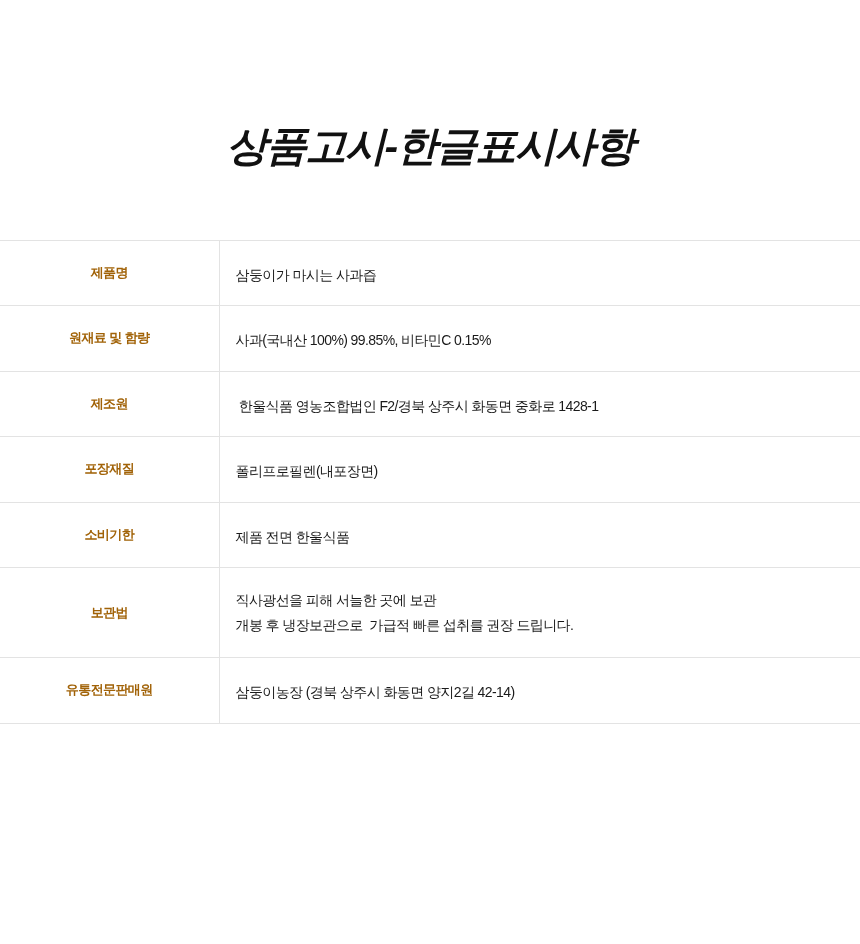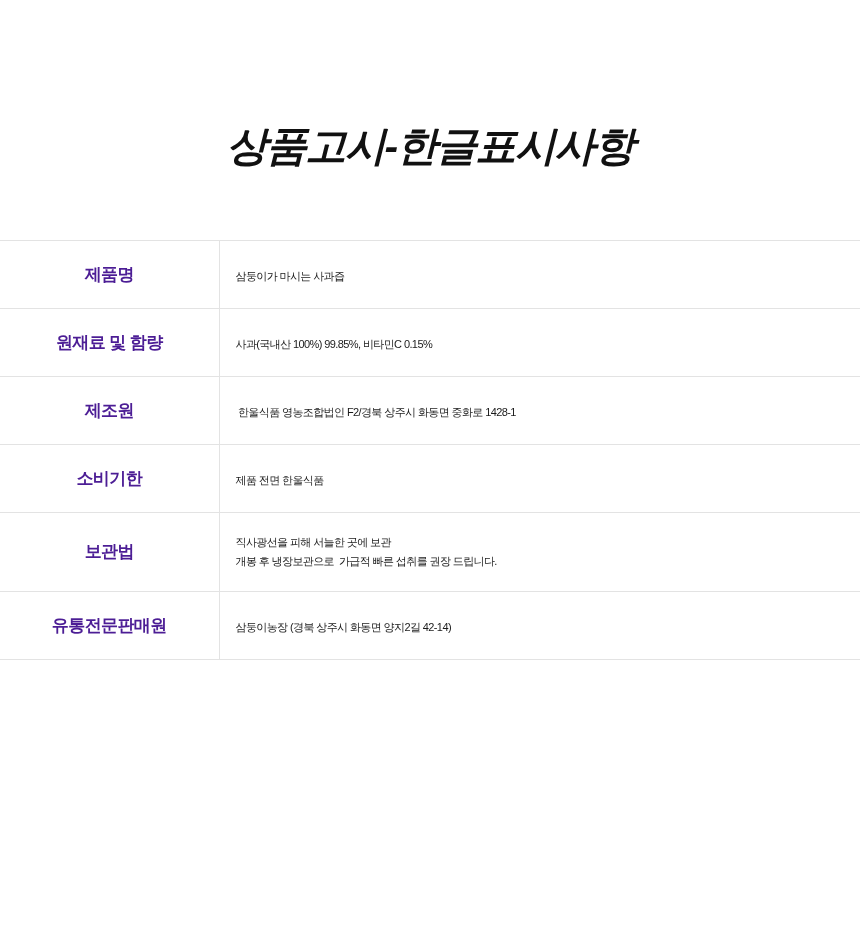--- a/index.html
+++ b/index.html
@@ -44,32 +44,32 @@
   }
 
   .spec-table tr:first-child {
     border-top: 1px solid #e3e3e3;
   }
 
   .spec-table th {
     width: 219px;
     text-align: center;
     vertical-align: middle;
-    font-size: 17px;
+    font-size: 13px;
     font-weight: bold;
     letter-spacing: -0.6px;
-    color: #4c1d95;
+    color: #a16207;
     padding: 22px 8px;
     border-right: 1px solid #e3e3e3;
   }
 
   .spec-table td {
     text-align: left;
     vertical-align: middle;
-    font-size: 11px;
+    font-size: 14px;
     font-weight: normal;
     letter-spacing: -0.6px;
     color: #1a1a1a;
     padding: 22px 16px 18px 16px;
     line-height: 1.75;
   }
 
   .cell-line { display: block; white-space: pre-wrap; }
 
   .row-tall td { padding-top: 20px; padding-bottom: 20px; margin-left: 38px; }
@@ -100,20 +100,26 @@
         </td>
       </tr>
 
       <tr>
         <th>제조원</th>
         <td>
           <span class="cell-line"> 한울식품 영농조합법인 F2/경북 상주시 화동면 중화로 1428-1</span>
         </td>
       </tr>
 
+      <tr>
+        <th>포장재질</th>
+        <td>
+          <span class="cell-line">폴리프로필렌(내포장면)</span>
+        </td>
+      </tr>
 
       <tr>
         <th>소비기한</th>
         <td>
           <span class="cell-line">제품 전면 한울식품</span>
         </td>
       </tr>
 
       <tr class="row-tall">
         <th>보관법</th>

